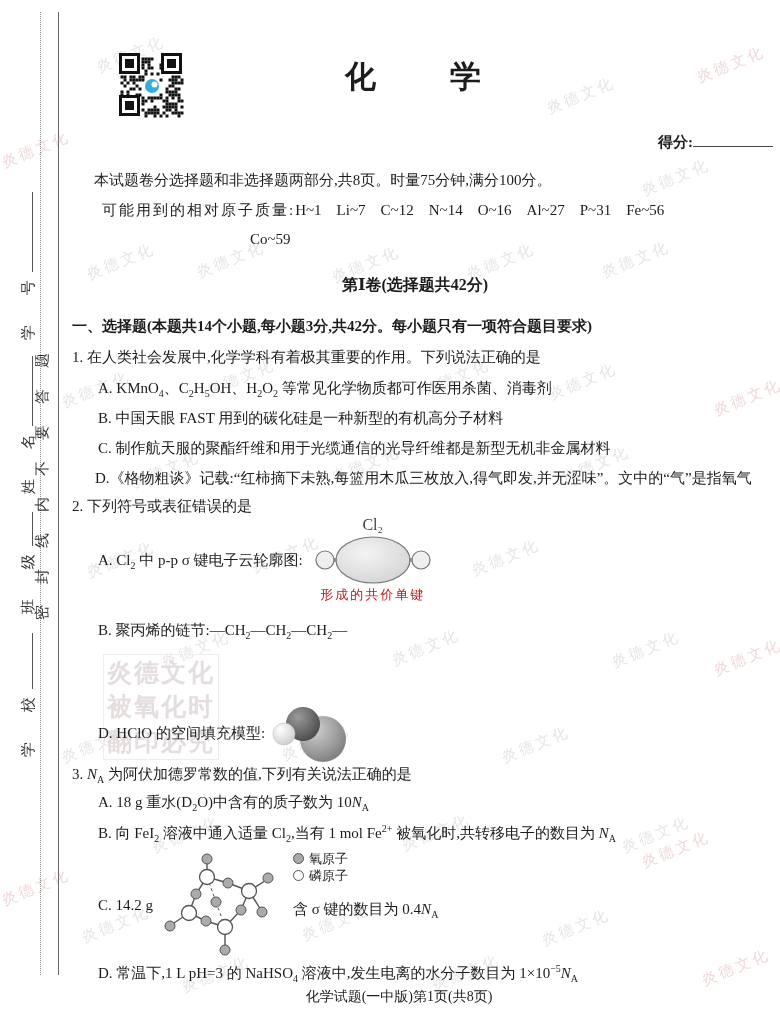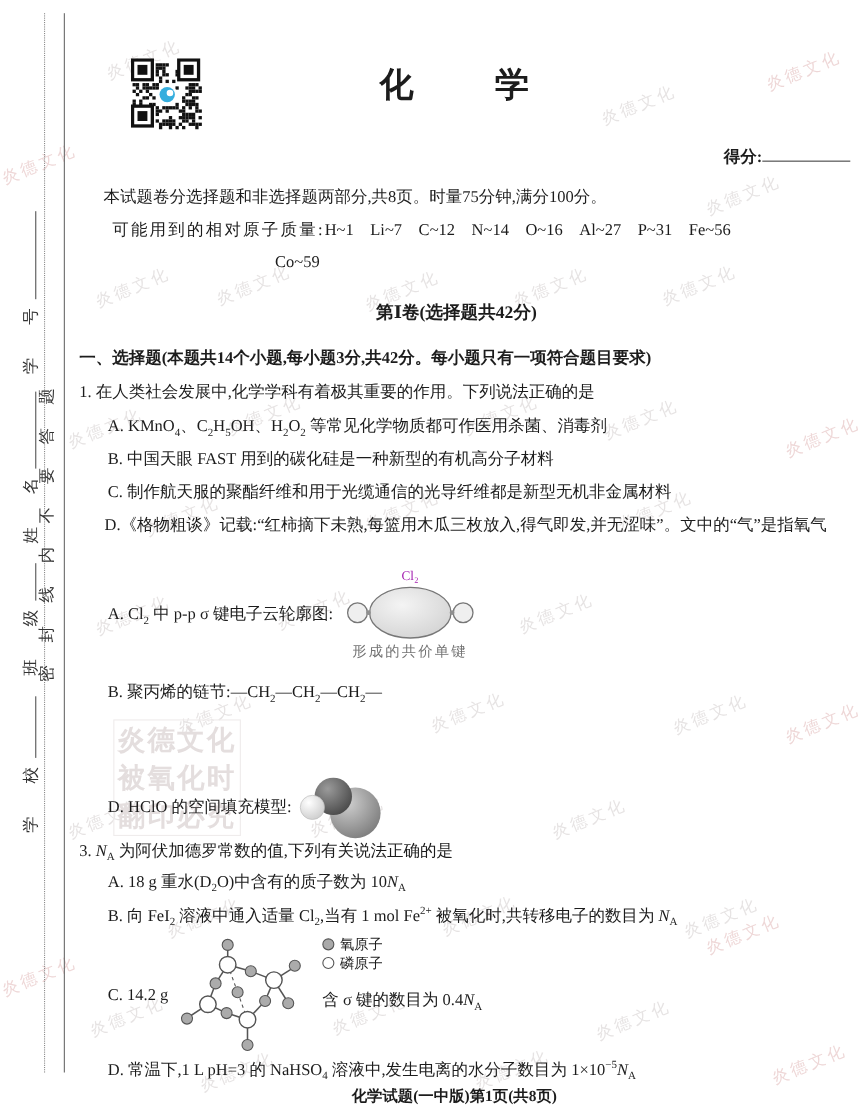--- a/index.html
+++ b/index.html
@@ -34,30 +34,30 @@
   .score{position:absolute;left:658px;top:132px;font-size:15px;font-weight:bold;}
   .score-blank{display:inline-block;width:80px;border-bottom:1.2px solid #444;height:14px;}
   
   .line{position:absolute;font-size:15px;line-height:21px;white-space:nowrap;}
   .bold{font-weight:bold;}
   sub{font-size:10px;line-height:0;}
   sup{font-size:10px;line-height:0;}
   .center{left:70px;width:690px;text-align:center;}
   .row{position:absolute;display:flex;align-items:center;white-space:nowrap;font-size:15px;}
   .figcol{display:flex;flex-direction:column;align-items:center;margin-left:4px;}
-  .figlabel{font-size:12px;color:#a21caf;}
-  .figcaption{font-size:13px;color:#737373;letter-spacing:2px;text-align:center;}
+  .figlabel{font-size:16px;color:#404040;}
+  .figcaption{font-size:13px;color:#b91c1c;letter-spacing:2px;text-align:center;}
   .legend{font-size:13px;line-height:17px;}
   .legend .sym{display:inline-block;width:9px;height:9px;border-radius:50%;
       border:1px solid #555;vertical-align:-1px;margin-right:5px;}
   .legend .sym.filled{background:#a9a9a9;}
   .legend .sym.open{background:#fff;}
   .q3c-right{display:flex;flex-direction:column;margin-left:10px;align-self:flex-start;}
   .q3c-suffix{margin-top:16px;font-size:15px;}
-  .footer{position:absolute;left:68px;top:988px;width:690px;text-align:center;font-size:14px;font-weight:bold;}
+  .footer{position:absolute;left:54px;top:988px;width:690px;text-align:center;font-size:14px;}
   svg{display:block;}
 </style>
 </head>
 <body>
 
 <div class="page">
 
   <div id="wm-layer">
       <div class="wm gray" style="left: 95px; top: 45px;">炎德文化</div>
       <div class="wm gray" style="left: 545px; top: 86px;">炎德文化</div>
@@ -274,20 +274,21 @@
 
   <div class="line bold center" style="top:274px;font-size:16px">第Ⅰ卷(选择题共42分)</div>
   <div class="line bold" style="left:72px;top:316px">一、选择题(本题共14个小题,每小题3分,共42分。每小题只有一项符合题目要求)</div>
 
   <div class="line" style="left:72px;top:347px">1. 在人类社会发展中,化学学科有着极其重要的作用。下列说法正确的是</div>
   <div class="line" style="left:98px;top:378px">A. KMnO<sub>4</sub>、C<sub>2</sub>H<sub>5</sub>OH、H<sub>2</sub>O<sub>2</sub> 等常见化学物质都可作医用杀菌、消毒剂</div>
   <div class="line" style="left:98px;top:438px">C. 制作航天服的聚酯纤维和用于光缆通信的光导纤维都是新型无机非金属材料</div>
   <div class="line" style="left:98px;top:408px">B. 中国天眼 FAST 用到的碳化硅是一种新型的有机高分子材料</div>
   <div class="line" style="left:95px;top:468px">D.《格物粗谈》记载:“红柿摘下未熟,每篮用木瓜三枚放入,得气即发,并无涩味”。文中的“气”是指氧气</div>
 
+  <div class="line" style="left:72px;top:496px">2. 下列符号或表征错误的是</div>
 
   <div class="row" style="left:98px;top:516px">
     <span>A. Cl<sub>2</sub> 中 p-p σ 键电子云轮廓图:</span>
     <div class="figcol">
       <div class="figlabel">Cl₂</div>
       <svg width="132" height="52" viewBox="0 0 132 52">
         <defs>
           <radialGradient id="g-ell" cx="40%" cy="35%" r="75%">
             <stop offset="0%" stop-color="#f4f4f4"></stop>
               <stop offset="100%" stop-color="#d2d2d2"></stop>

